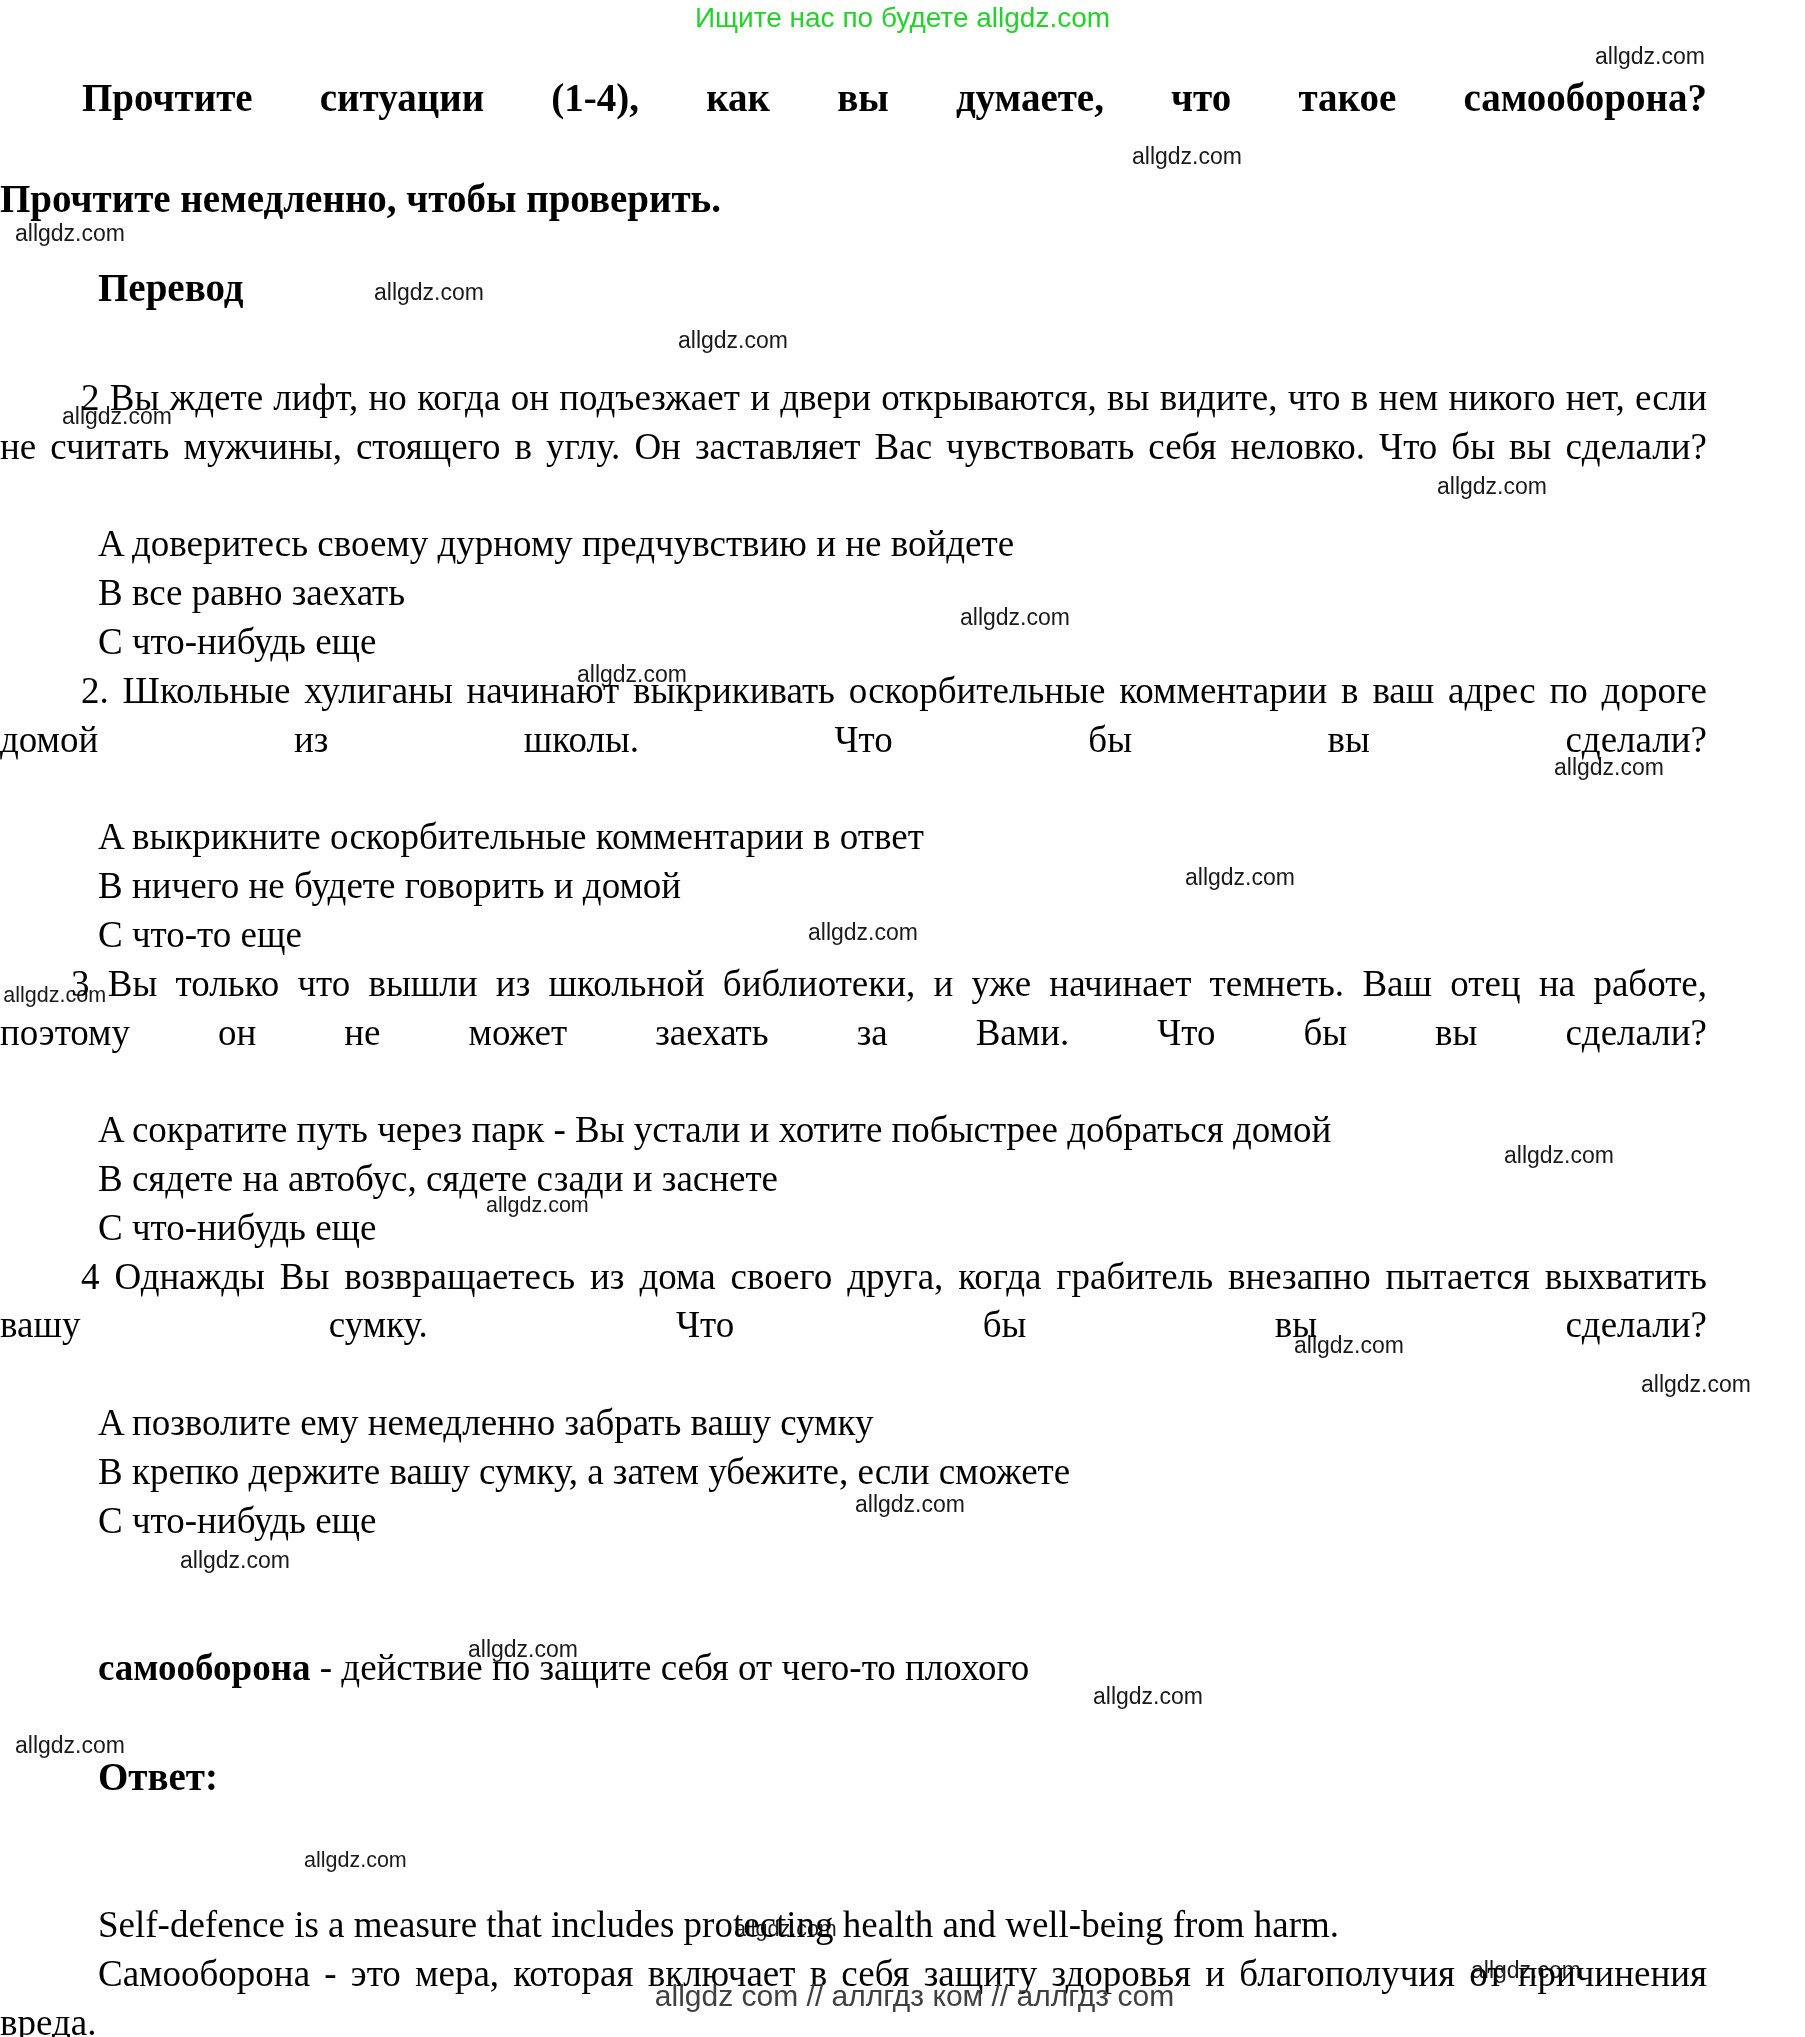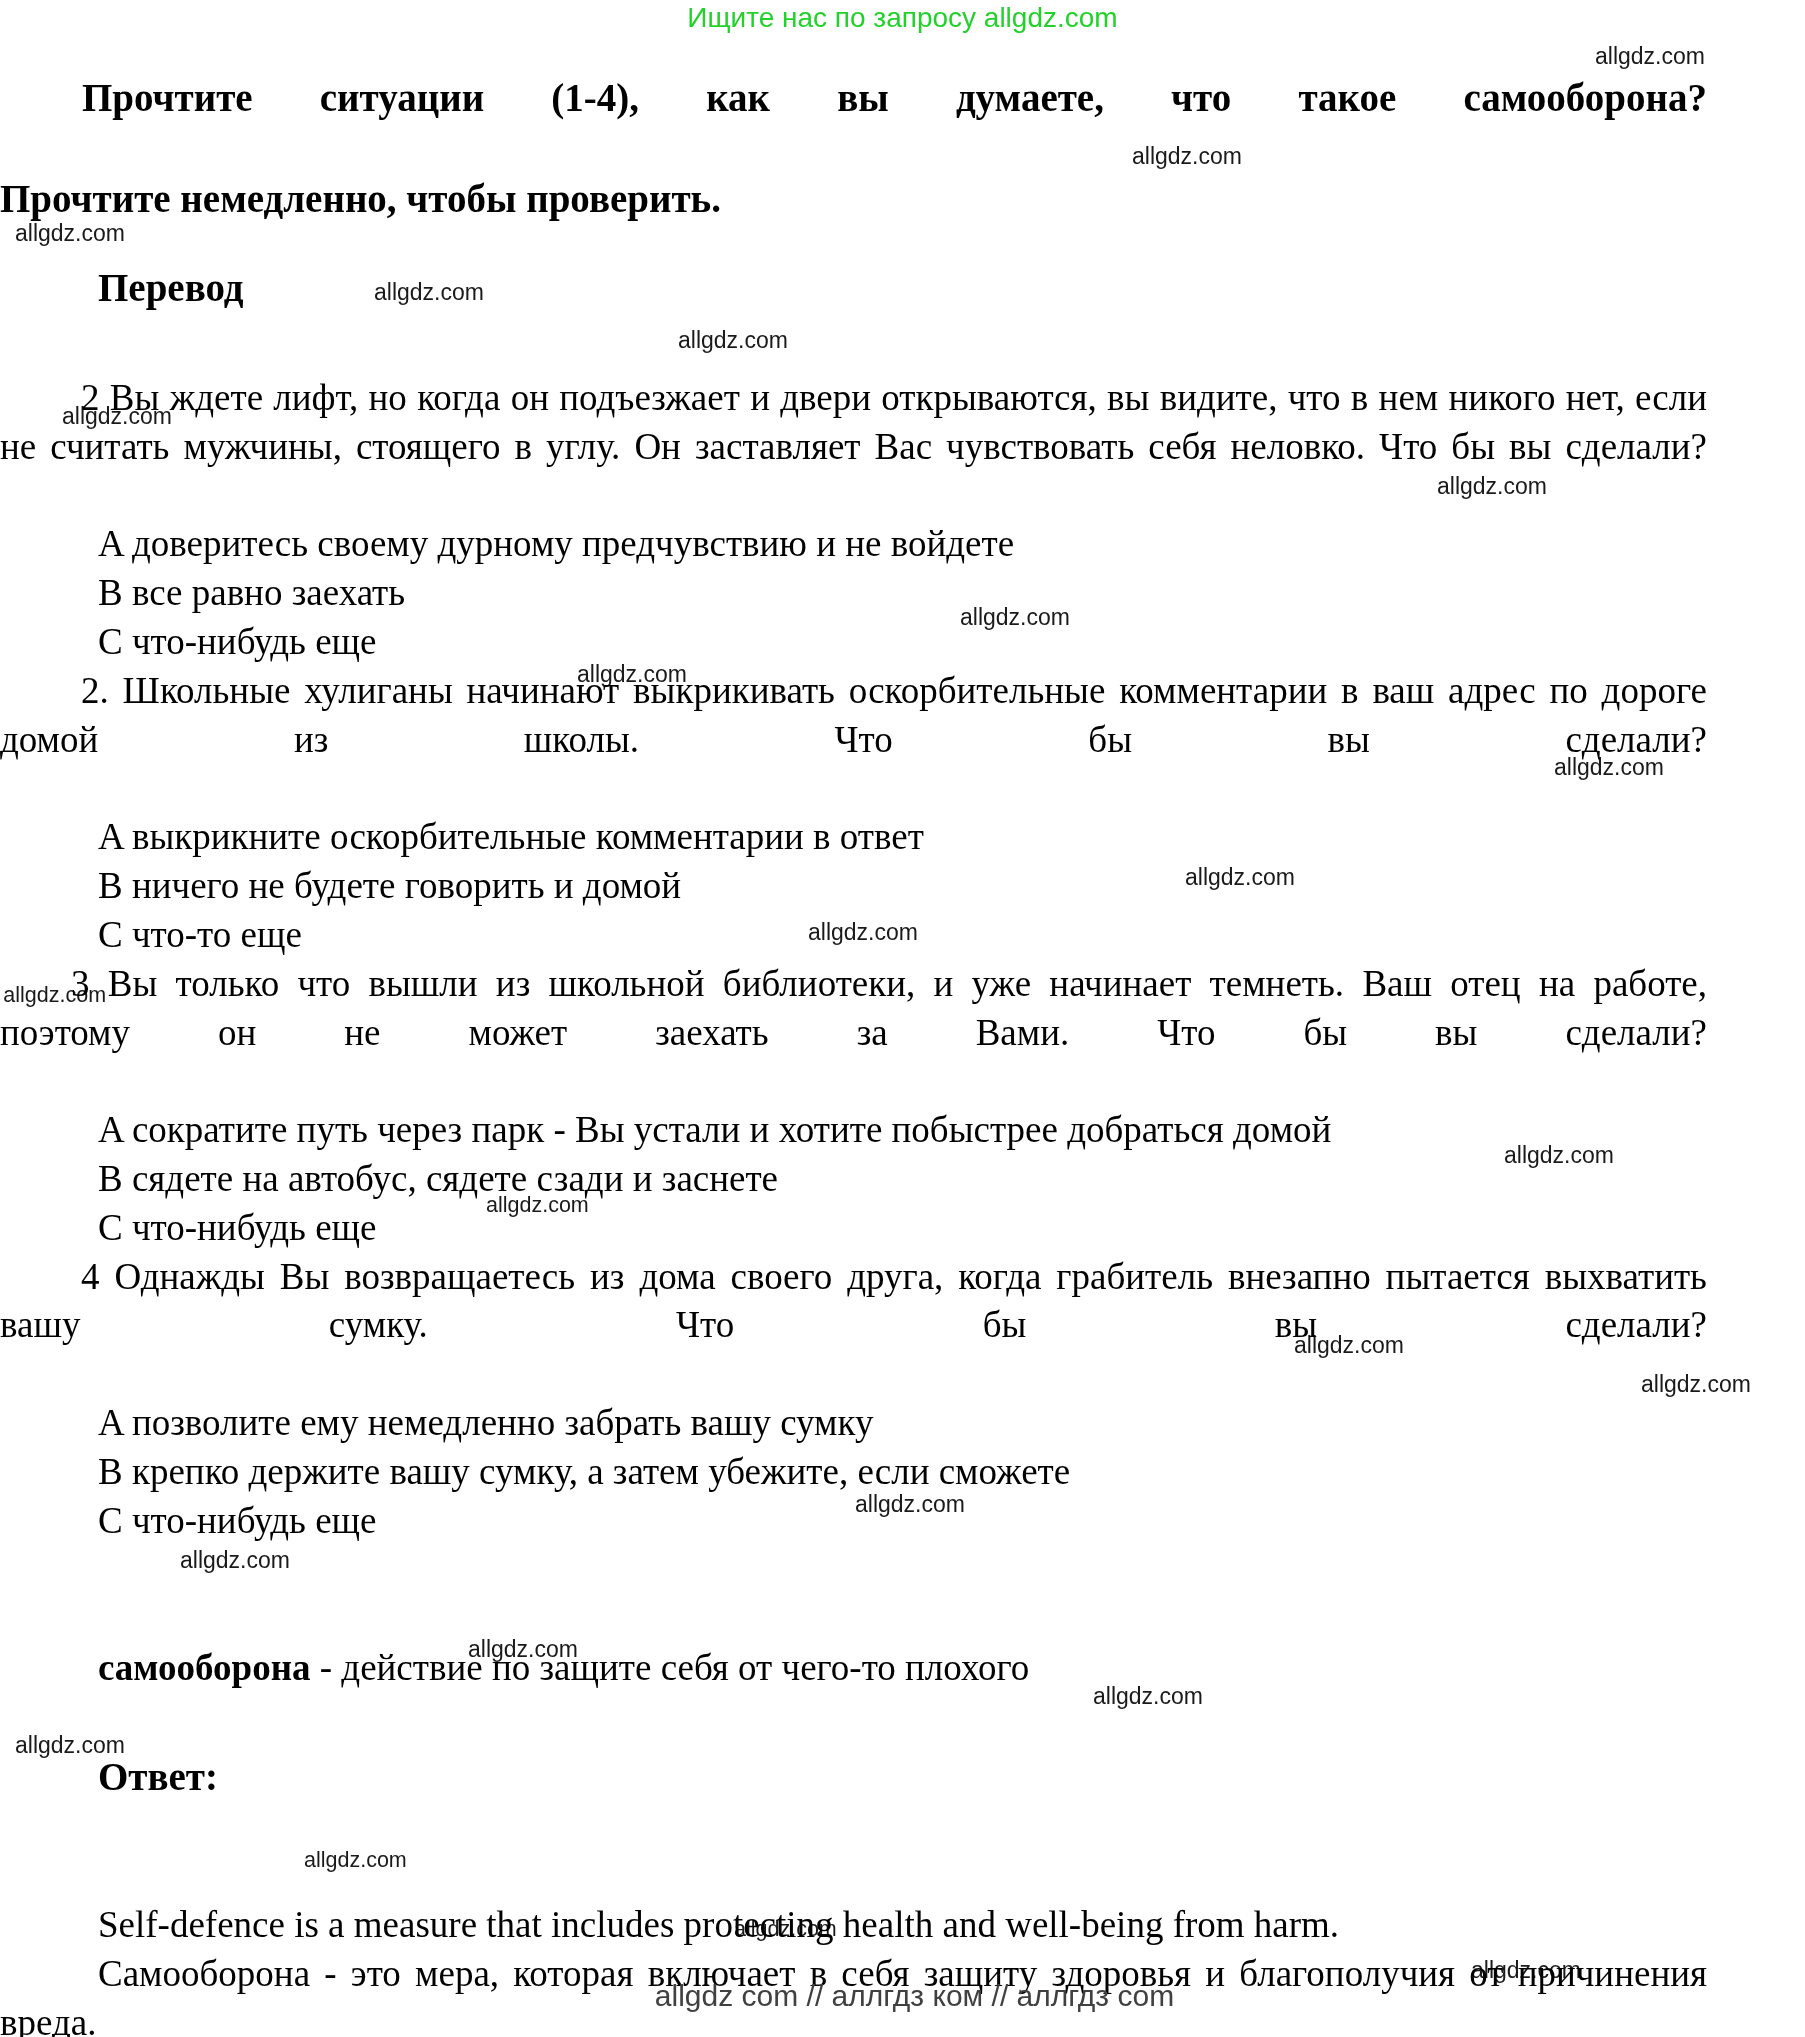--- a/index.html
+++ b/index.html
@@ -116,21 +116,21 @@
     color: #404040;
     white-space: nowrap;
     margin-left: 12px;
   }
 </style>
 </head>
 <body>
 
 <div id="page">
 
-  <div class="promo">Ищите нас по запросу allgdz.com</div>
+  <div class="promo">Ищите нас по будете allgdz.com</div>
 
   <div id="watermark-layer">
       <div class="wm" style="left: 1595px; top: 45px; font-size: 23px;">allgdz.com</div>
       <div class="wm" style="left: 1132px; top: 145px; font-size: 23px;">allgdz.com</div>
       <div class="wm" style="left: 15px; top: 222px; font-size: 23px;">allgdz.com</div>
       <div class="wm" style="left: 374px; top: 281px; font-size: 23px;">allgdz.com</div>
       <div class="wm" style="left: 678px; top: 329px; font-size: 23px;">allgdz.com</div>
       <div class="wm" style="left: 62px; top: 405px; font-size: 23px;">allgdz.com</div>
       <div class="wm" style="left: 1437px; top: 475px; font-size: 23px;">allgdz.com</div>
       <div class="wm" style="left: 960px; top: 606px; font-size: 23px;">allgdz.com</div>

